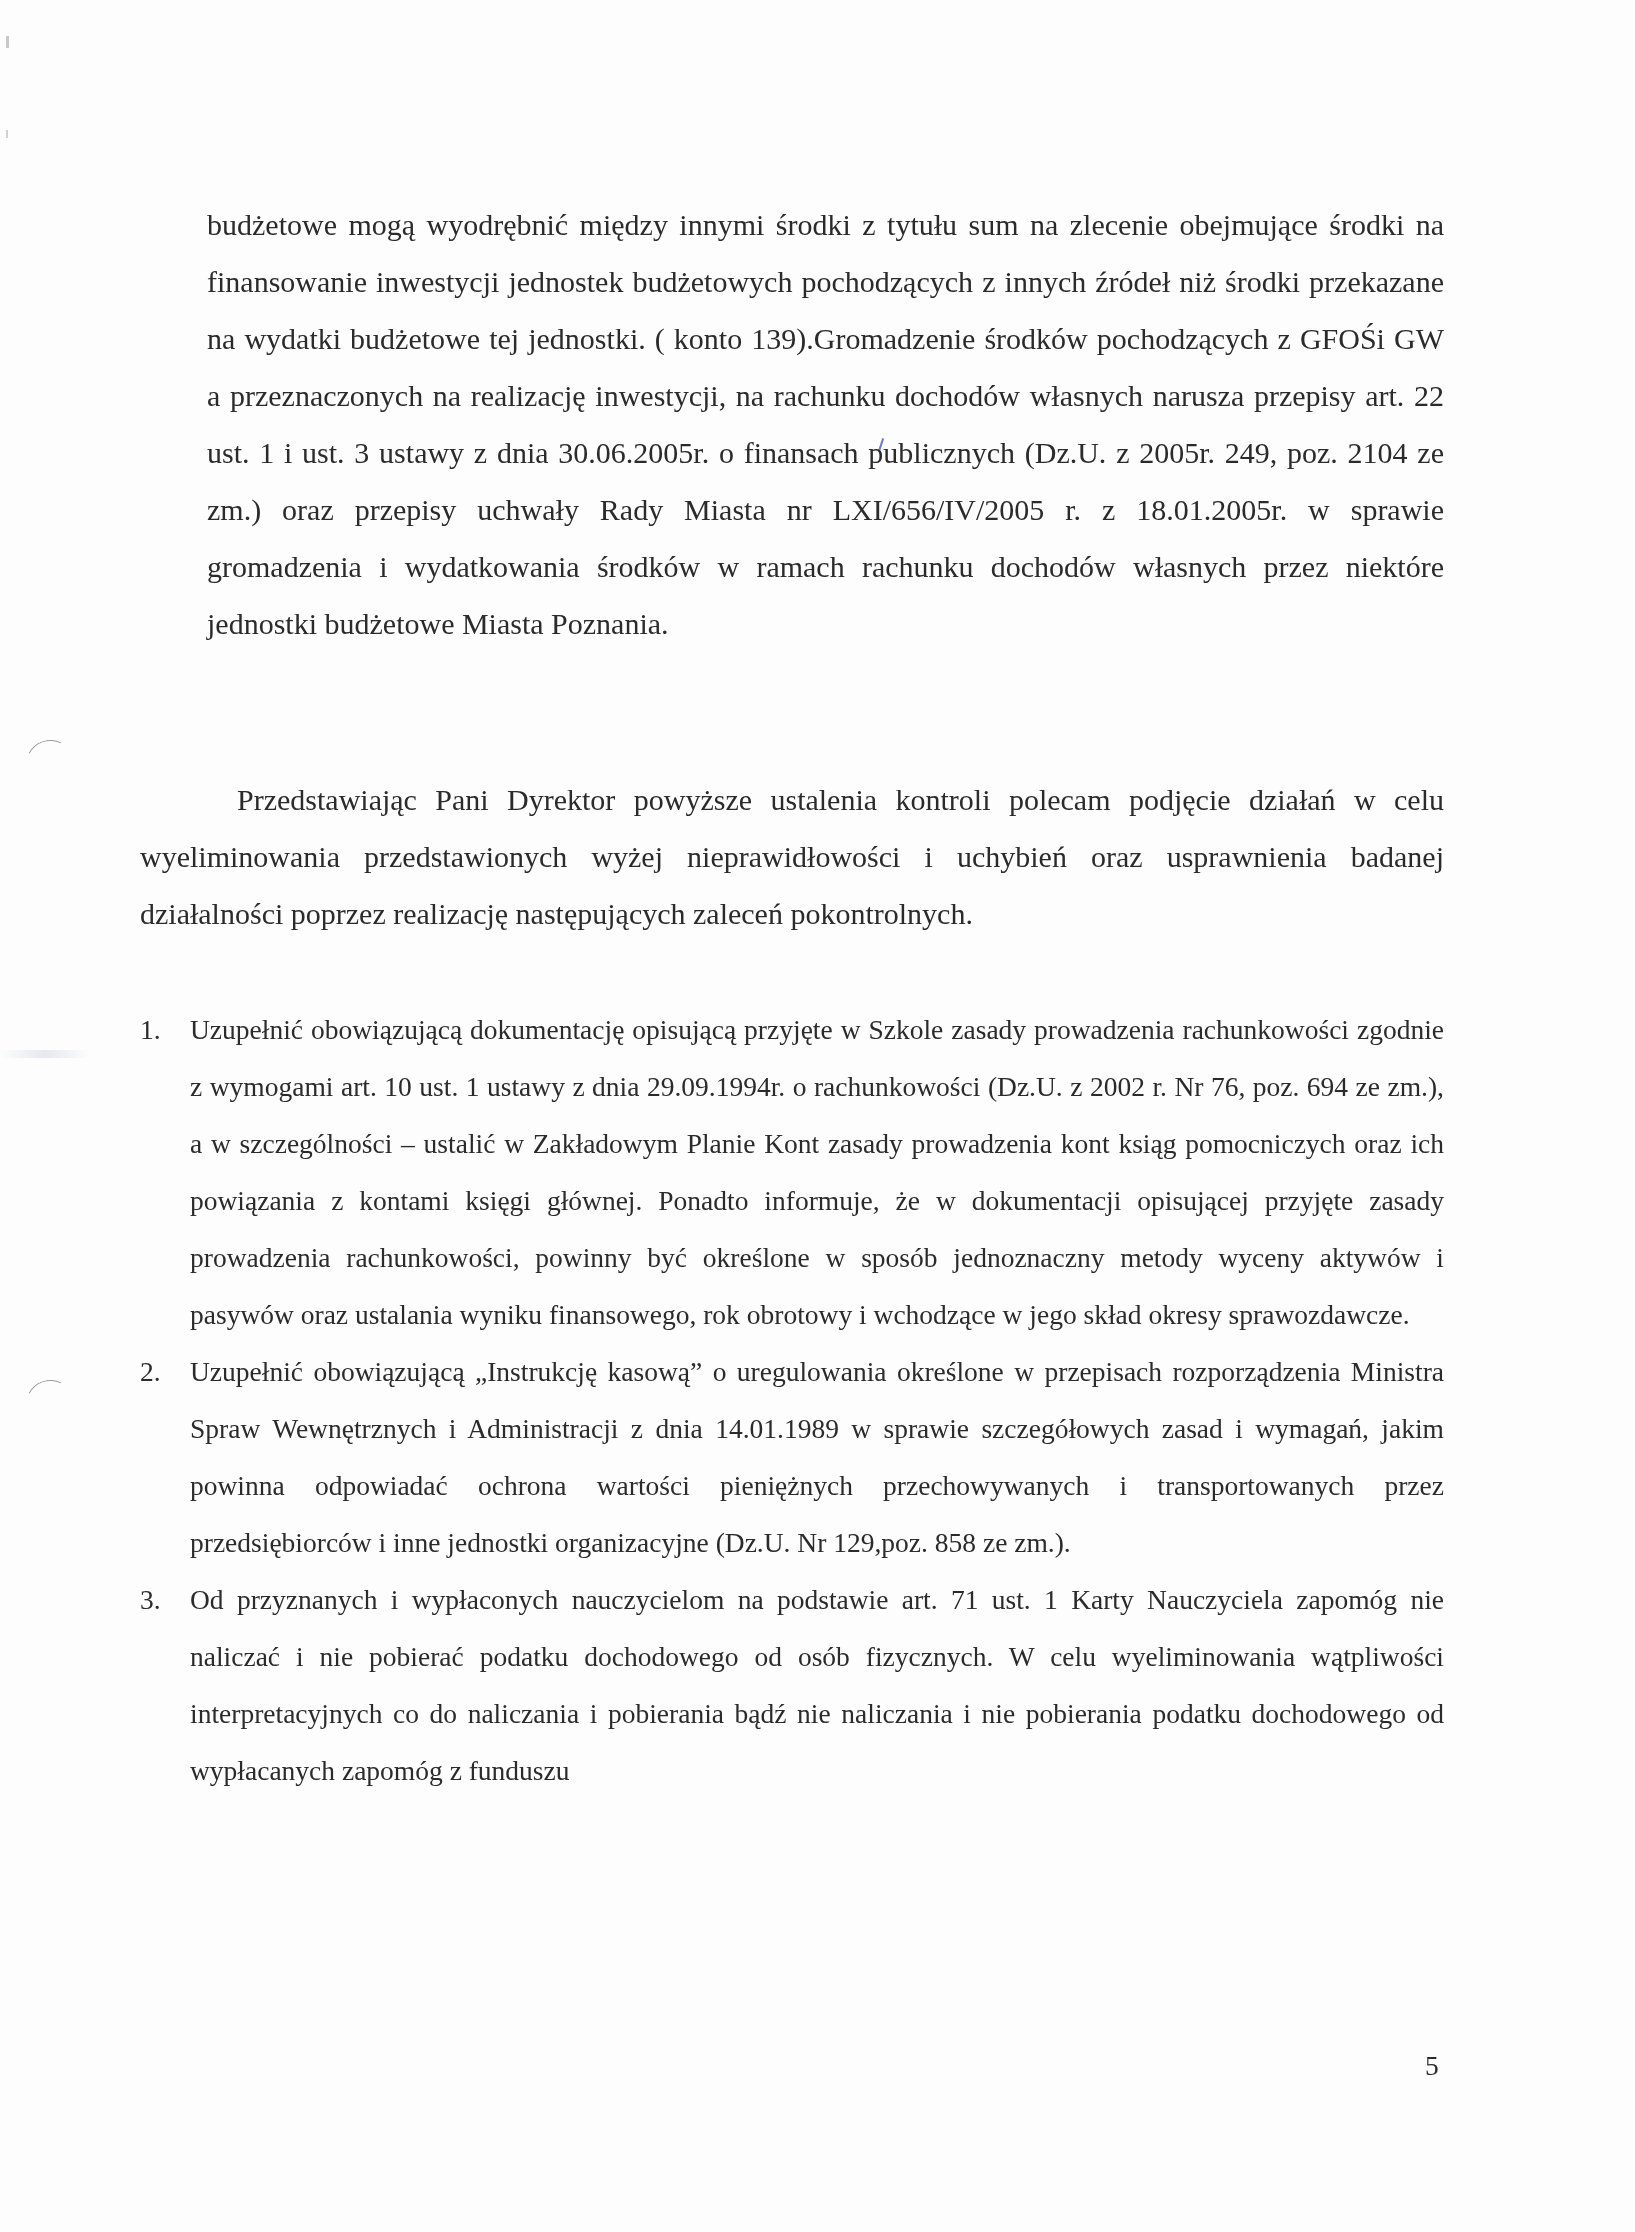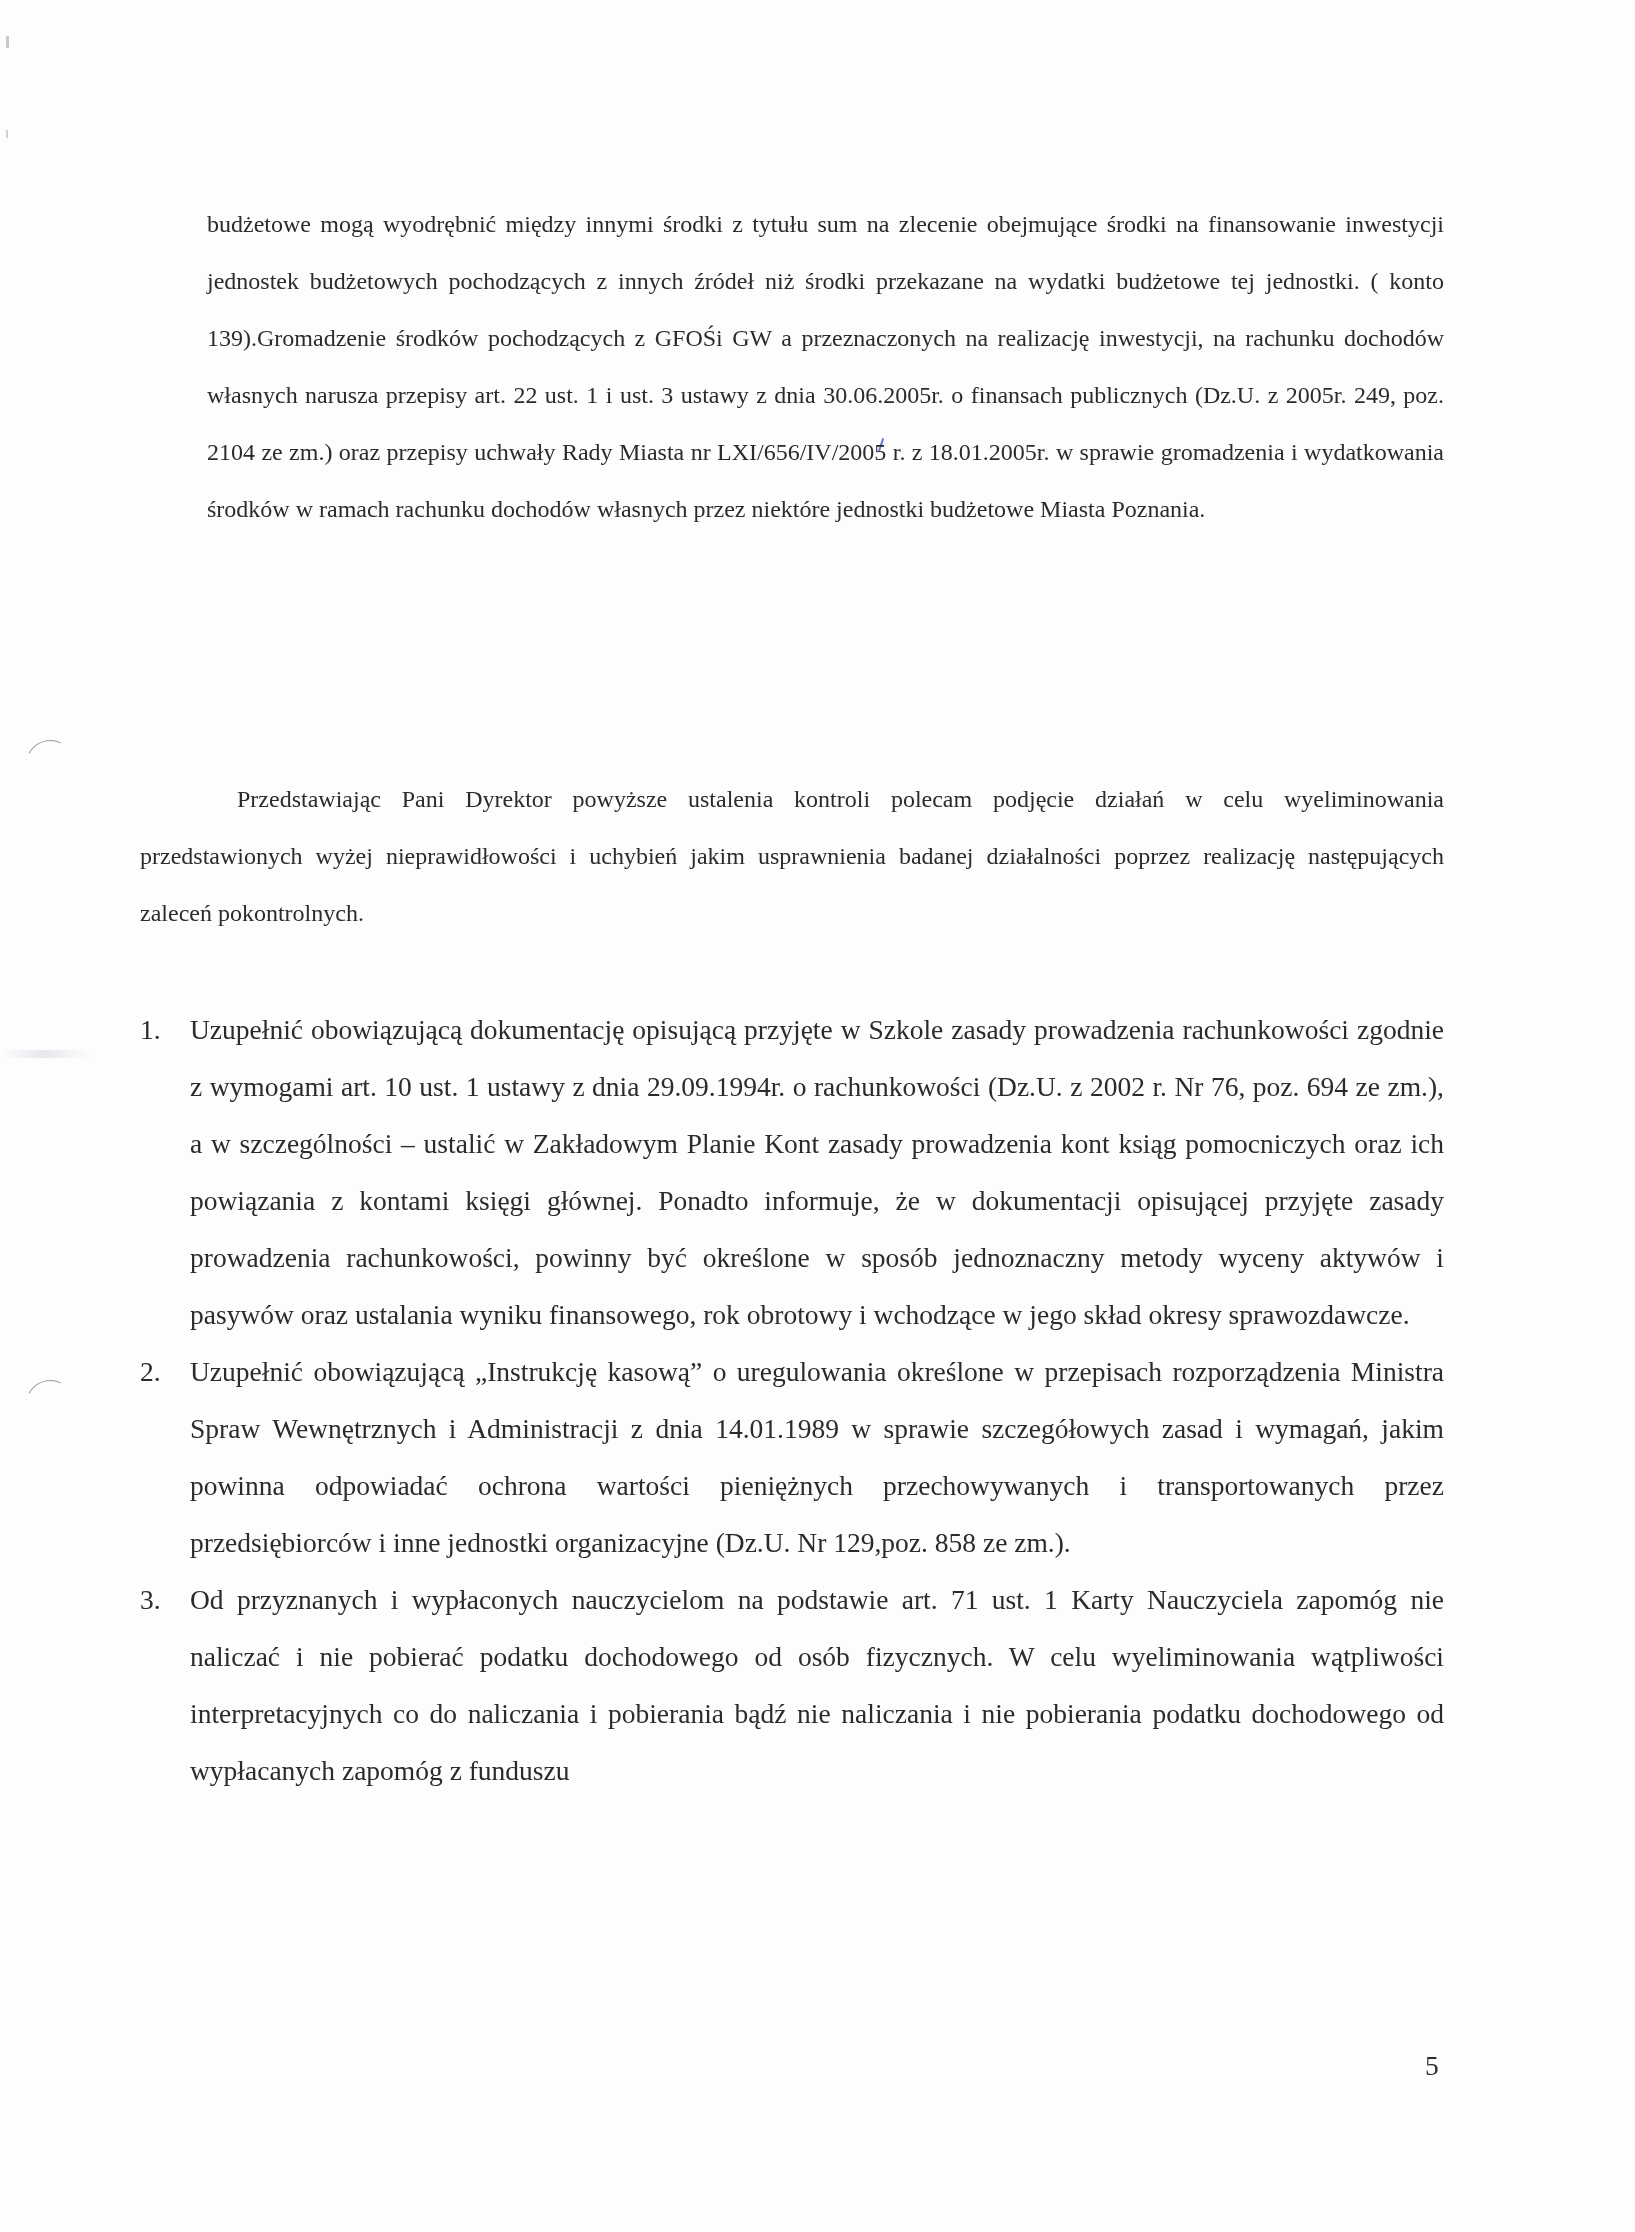--- a/index.html
+++ b/index.html
@@ -5,21 +5,21 @@
   html, body { margin: 0; padding: 0; }
   body {
     width: 1635px; height: 2232px; position: relative; overflow: hidden;
     background: #fdfdfd;
     font-family: "Liberation Serif", "DejaVu Serif", serif;
     color: #2b2b2b;
   }
   .page { position: absolute; left: 0; top: 0; width: 1635px; height: 2232px; }
   .txt {
     position: absolute;
-    font-size: 24px;
+    font-size: 30px;
     line-height: 57px;
     text-align: justify;
     text-align-last: left;
     word-spacing: 0px;
   }
   .txt p { margin: 0; }
   #block-continuation { left: 207px; top: 196px; width: 1237px; }
   #block-recommend { left: 140px; top: 771px; width: 1304px; text-indent: 97px; }
   #recommendations-list { position: absolute; left: 140px; top: 1001px; width: 1304px; margin: 0; padding: 0; list-style: none; }
   .list-item { position: relative; padding-left: 50px; font-size: 27.5px; line-height: 57px; text-align: justify; text-align-last: left; }
@@ -48,21 +48,21 @@
   <div class="punch-hole" id="punch-hole-upper"></div>
   <div class="punch-hole" id="punch-hole-lower"></div>
   <div class="faint-smudge"></div>
   <div class="ink-tick"></div>
 
   <div class="txt" id="block-continuation">
     <p>budżetowe mogą wyodrębnić między innymi środki z tytułu sum na zlecenie obejmujące środki na finansowanie inwestycji jednostek budżetowych pochodzących z innych źródeł niż środki przekazane na wydatki budżetowe tej jednostki. ( konto 139).Gromadzenie środków pochodzących  z GFOŚi GW a przeznaczonych na realizację  inwestycji, na rachunku dochodów własnych narusza przepisy  art. 22 ust. 1 i ust. 3 ustawy z dnia 30.06.2005r. o finansach publicznych (Dz.U. z 2005r. 249, poz. 2104  ze zm.) oraz przepisy uchwały  Rady Miasta nr LXI/656/IV/2005 r. z 18.01.2005r.  w sprawie gromadzenia i wydatkowania środków w ramach rachunku dochodów własnych przez niektóre jednostki budżetowe Miasta Poznania.</p>
   </div>
 
   <div class="txt" id="block-recommend">
-    <p>Przedstawiając Pani Dyrektor powyższe ustalenia kontroli polecam podjęcie działań w celu wyeliminowania przedstawionych wyżej nieprawidłowości i uchybień jakim usprawnienia badanej działalności poprzez realizację następujących zaleceń pokontrolnych.</p>
+    <p>Przedstawiając Pani Dyrektor powyższe ustalenia kontroli polecam podjęcie działań w celu wyeliminowania przedstawionych wyżej nieprawidłowości i uchybień oraz usprawnienia badanej działalności poprzez realizację następujących zaleceń pokontrolnych.</p>
   </div>
 
   <ol id="recommendations-list">
     <li class="list-item">
       <span class="list-num">1.</span>
       <span>Uzupełnić obowiązującą dokumentację opisującą przyjęte w Szkole zasady prowadzenia rachunkowości zgodnie z wymogami  art. 10  ust. 1 ustawy z dnia 29.09.1994r. o rachunkowości (Dz.U. z 2002 r. Nr 76, poz. 694 ze zm.), a w szczególności –  ustalić w Zakładowym Planie Kont zasady prowadzenia kont ksiąg pomocniczych oraz ich powiązania z kontami księgi głównej. Ponadto informuje, że  w dokumentacji opisującej przyjęte zasady prowadzenia rachunkowości, powinny być określone w sposób jednoznaczny metody wyceny aktywów i pasywów oraz ustalania wyniku finansowego, rok obrotowy i wchodzące w jego skład okresy sprawozdawcze.</span>
     </li>
     <li class="list-item">
       <span class="list-num">2.</span>
       <span>Uzupełnić obowiązującą  „Instrukcję kasową” o uregulowania określone w przepisach rozporządzenia Ministra Spraw Wewnętrznych i Administracji z dnia 14.01.1989 w sprawie szczegółowych zasad i wymagań, jakim powinna odpowiadać ochrona wartości pieniężnych przechowywanych i transportowanych przez przedsiębiorców i inne jednostki organizacyjne (Dz.U. Nr 129,poz. 858 ze zm.).</span>

